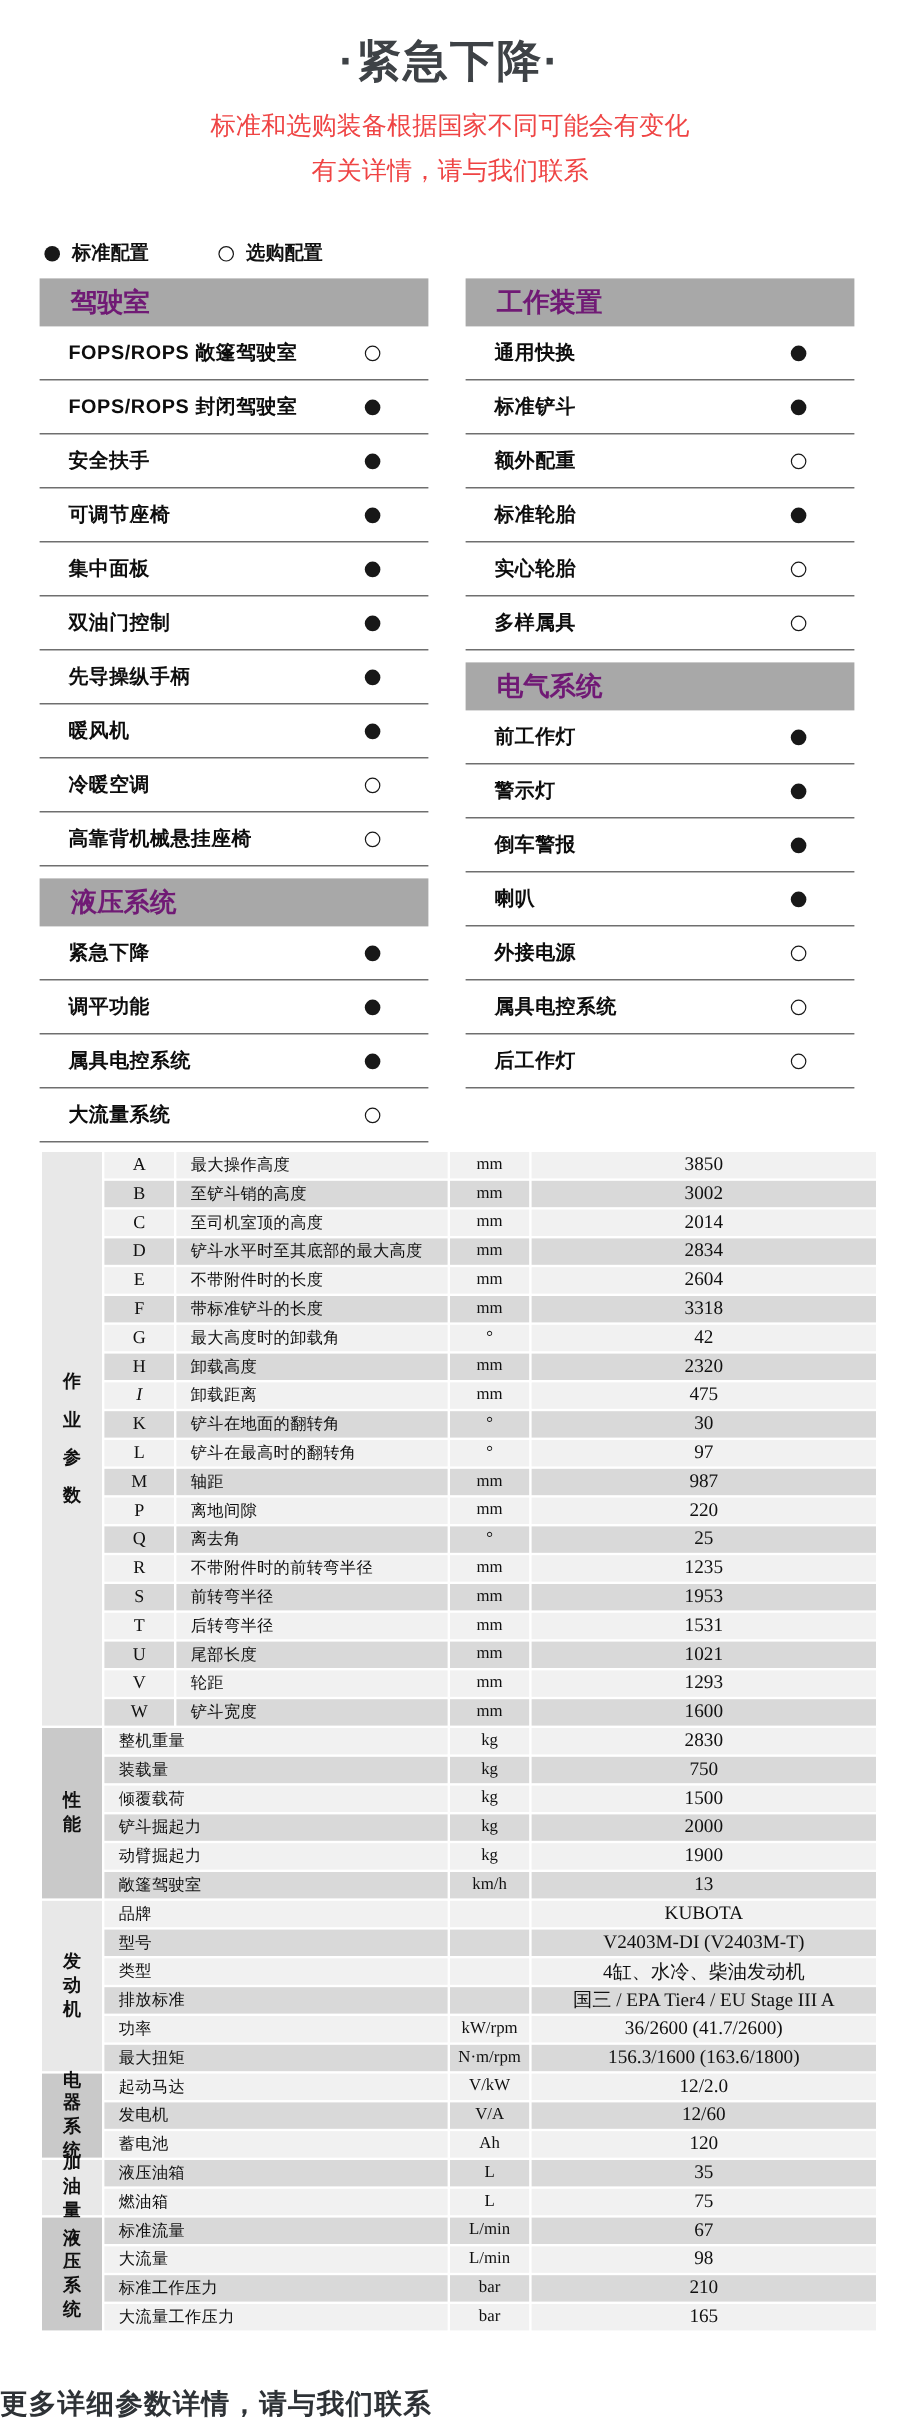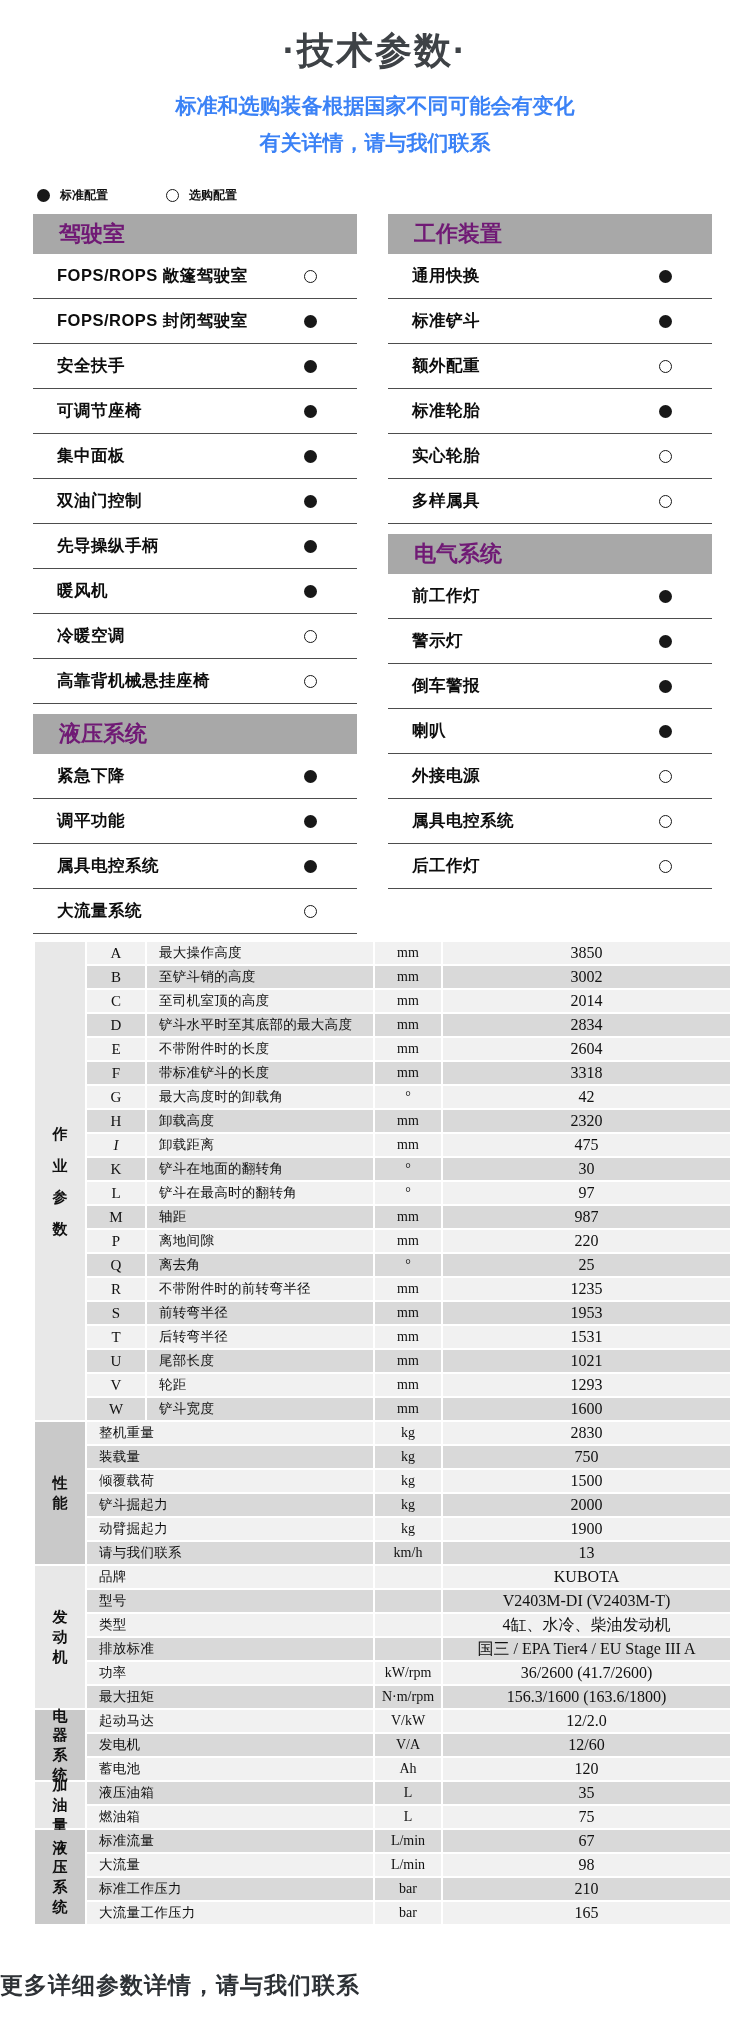--- a/index.html
+++ b/index.html
@@ -1,24 +1,24 @@
 <!DOCTYPE html>
 <html style="--header-bar-bg: #a8a8a8; --row-light: #f1f1f1; --row-dark: #d9d9d9; --group-light: #e8e8e8; --group-dark: #c9c9c9; --dot-filled: #181818;"><head>
 <meta charset="utf-8">
 <style>
   html,body{margin:0;padding:0;background:#ffffff;}
   body{width:750px;min-height:2026px;font-family:"Liberation Sans",sans-serif;color:#1a1a1a;}
   .page{padding:22px 0 40px 0;}
 
   
   .page-title{text-align:center;font-size:37px;font-weight:bold;color:#3e4246;margin:4px 0 14px 0;letter-spacing:2px;}
-  .subtitle{text-align:center;font-size:21px;font-weight:700;color:#3b82f6;margin:4px 0;line-height:1.55;}
-
-  
-  .legend{margin:28px 0 10px 37px;display:flex;align-items:center;font-size:12px;font-weight:bold;color:#111;}
+  .subtitle{text-align:center;font-size:21px;font-weight:400;color:#ef4444;margin:4px 0;line-height:1.55;}
+
+  
+  .legend{margin:42px 0 10px 37px;display:flex;align-items:center;font-size:16px;font-weight:bold;color:#111;}
   .legend-item{display:flex;align-items:center;margin-right:58px;}
   .legend-item .dot{margin-right:10px;}
 
   
   .equip-wrap{display:flex;margin:8px 0 0 33px;}
   .equip-col{width:324px;}
   .equip-col + .equip-col{margin-left:31px;}
   .sec-header{background:var(--header-bar-bg,#a8a8a8);height:40px;display:flex;align-items:center;
               padding-left:26px;font-size:22px;font-weight:bold;color:#701a75;}
   .sec-header.gap-top{margin-top:10px;}
@@ -52,21 +52,21 @@
   .value-cell{font-size:16px;}
 
   
   .footer-note{text-align:left;font-size:23px;font-weight:bold;color:#2e3236;margin-top:46px;letter-spacing:1px;}
 </style>
 </head>
 <body>
 
 <div class="page">
 
-  <div class="page-title">·技术参数·</div>
+  <div class="page-title">·紧急下降·</div>
   <div class="subtitle">标准和选购装备根据国家不同可能会有变化</div>
   <div class="subtitle">有关详情，请与我们联系</div>
 
   <div class="legend">
     <span class="legend-item">
       <span class="dot filled"></span>
       <span>标准配置</span>
     </span>
     <span class="legend-item">
       <span class="dot hollow"></span>
@@ -292,21 +292,21 @@
       <div class="cell value-cell cell-dark">750</div>
       <div class="cell label-cell cell-light span2">倾覆载荷</div>
       <div class="cell unit-cell cell-light">kg</div>
       <div class="cell value-cell cell-light">1500</div>
       <div class="cell label-cell cell-dark span2">铲斗掘起力</div>
       <div class="cell unit-cell cell-dark">kg</div>
       <div class="cell value-cell cell-dark">2000</div>
       <div class="cell label-cell cell-light span2">动臂掘起力</div>
       <div class="cell unit-cell cell-light">kg</div>
       <div class="cell value-cell cell-light">1900</div>
-      <div class="cell label-cell cell-dark span2">请与我们联系</div>
+      <div class="cell label-cell cell-dark span2">敞篷驾驶室</div>
       <div class="cell unit-cell cell-dark">km/h</div>
       <div class="cell value-cell cell-dark">13</div>
       <div class="group-cell group-light" style="grid-row: span 6;">
         <span>发</span>
         <span>动</span>
         <span>机</span>
       </div>
       <div class="cell label-cell cell-light span2">品牌</div>
       <div class="cell unit-cell cell-light"></div>
       <div class="cell value-cell cell-light">KUBOTA</div>

